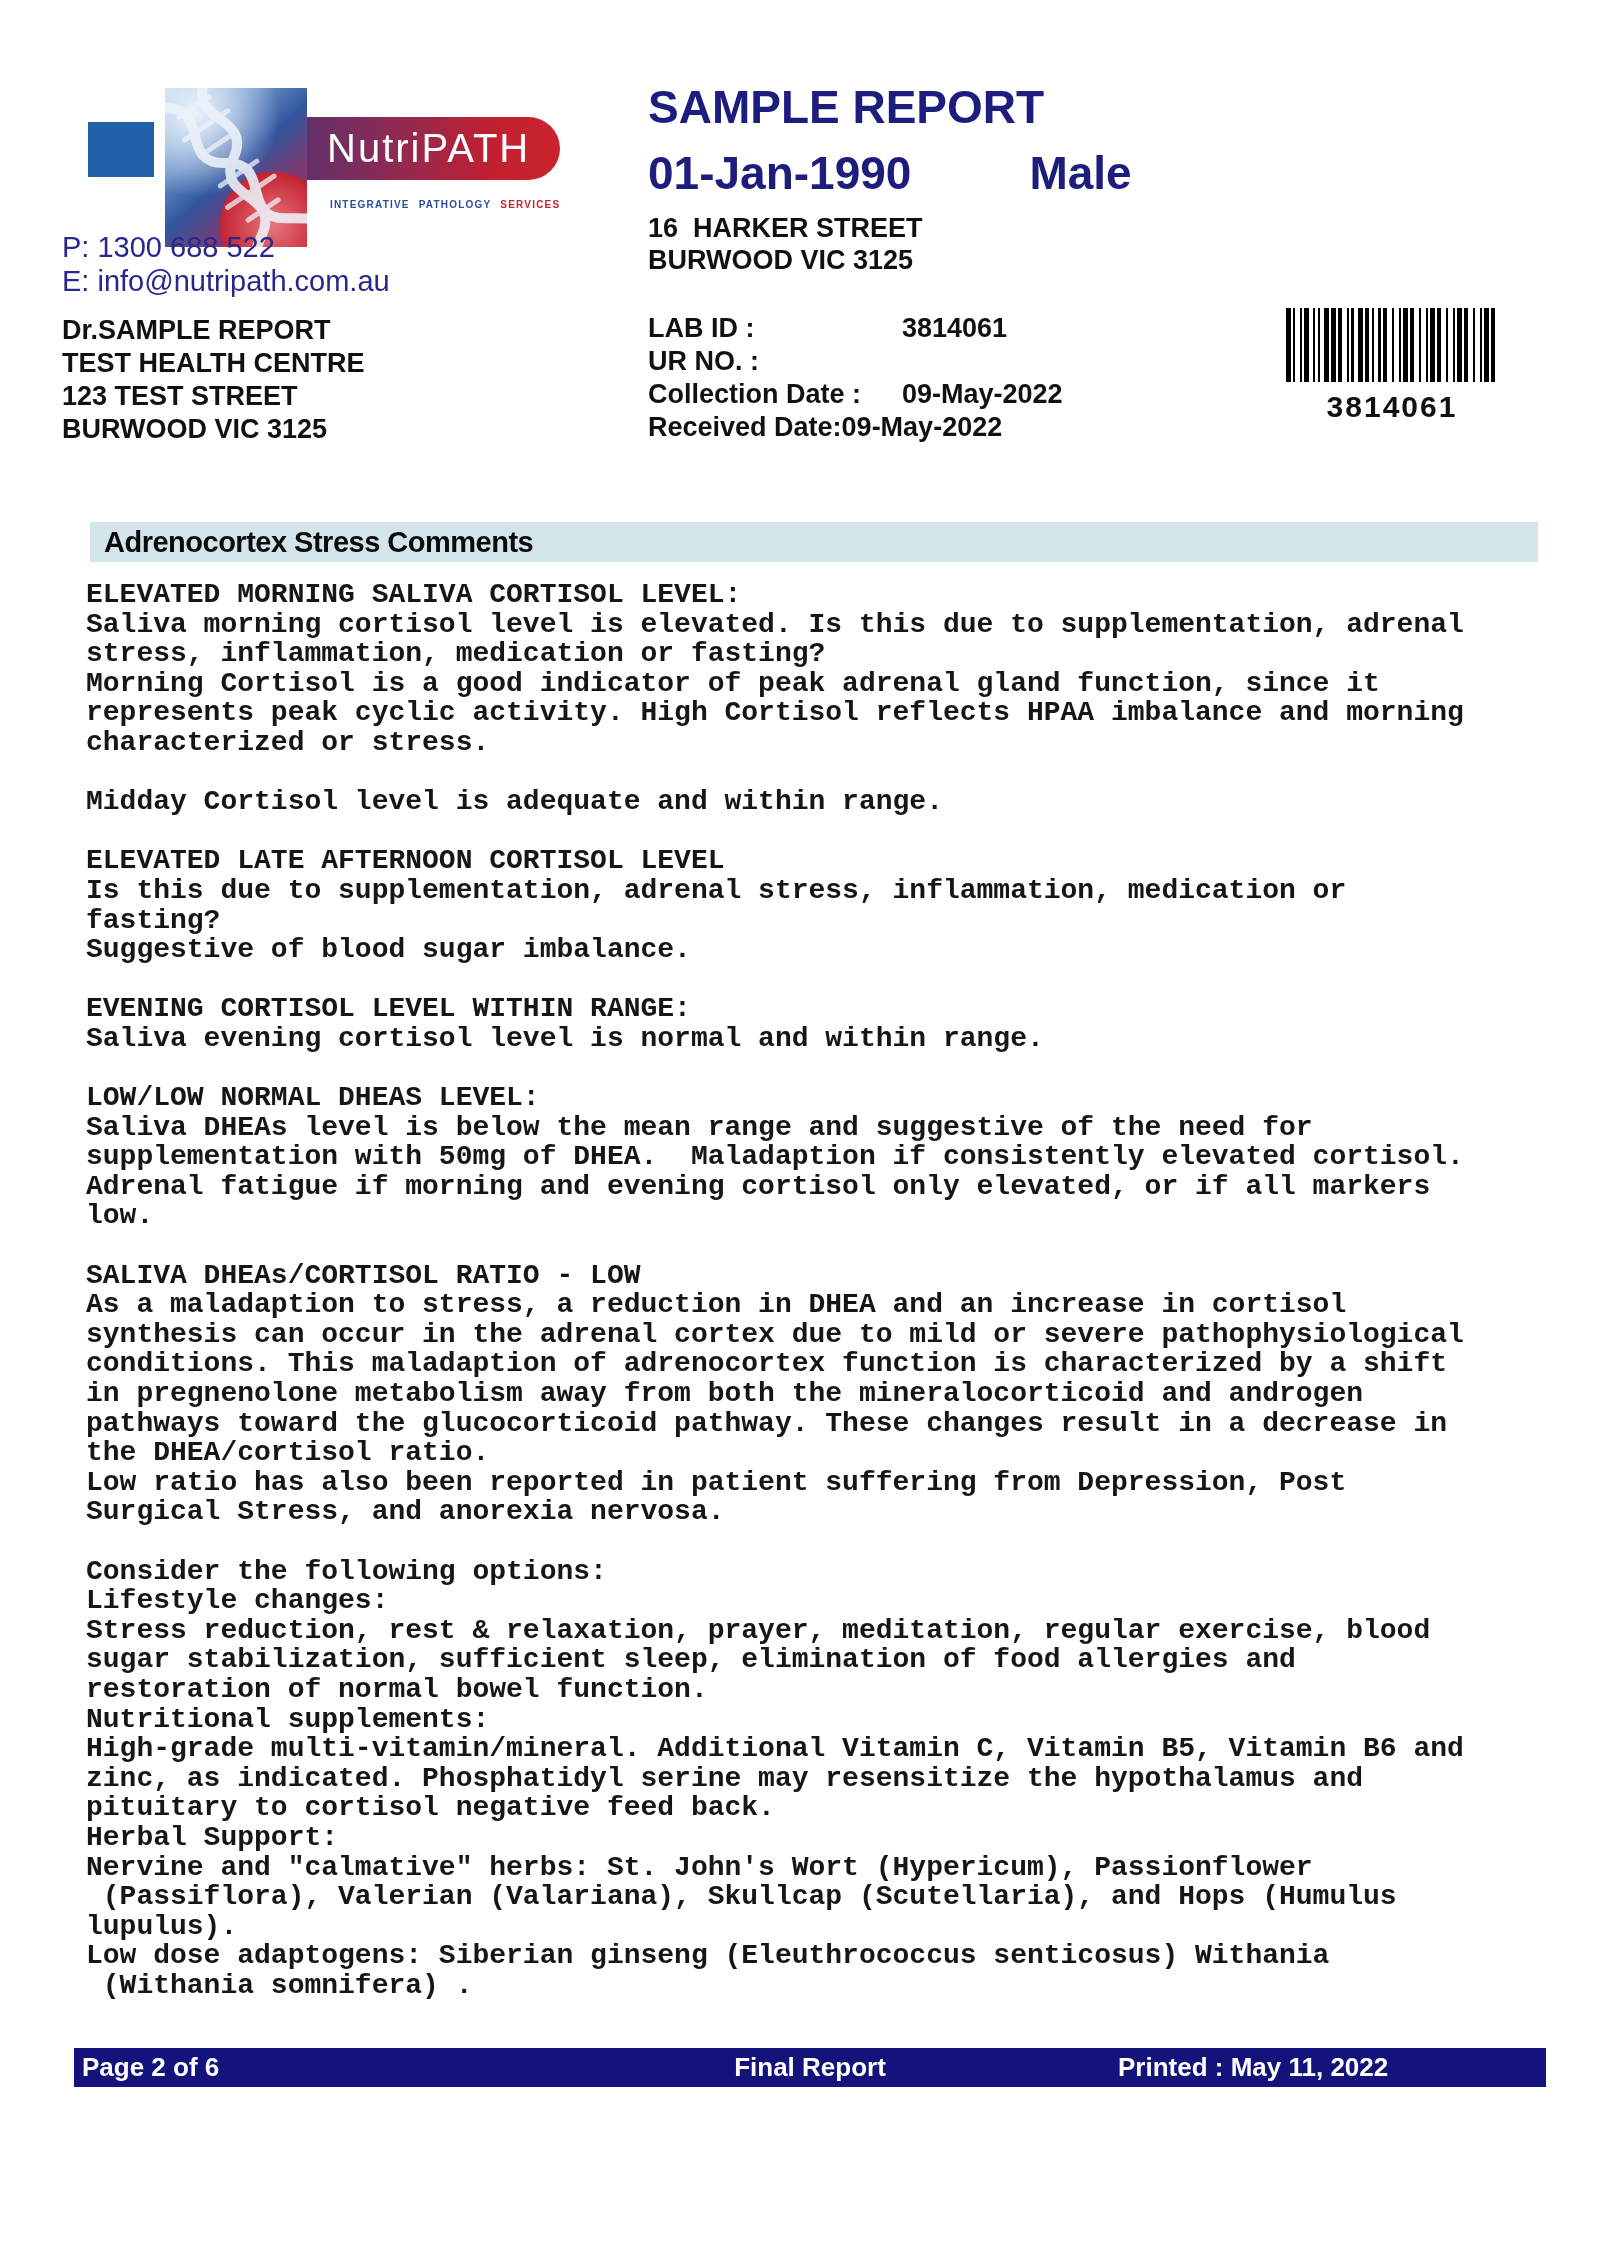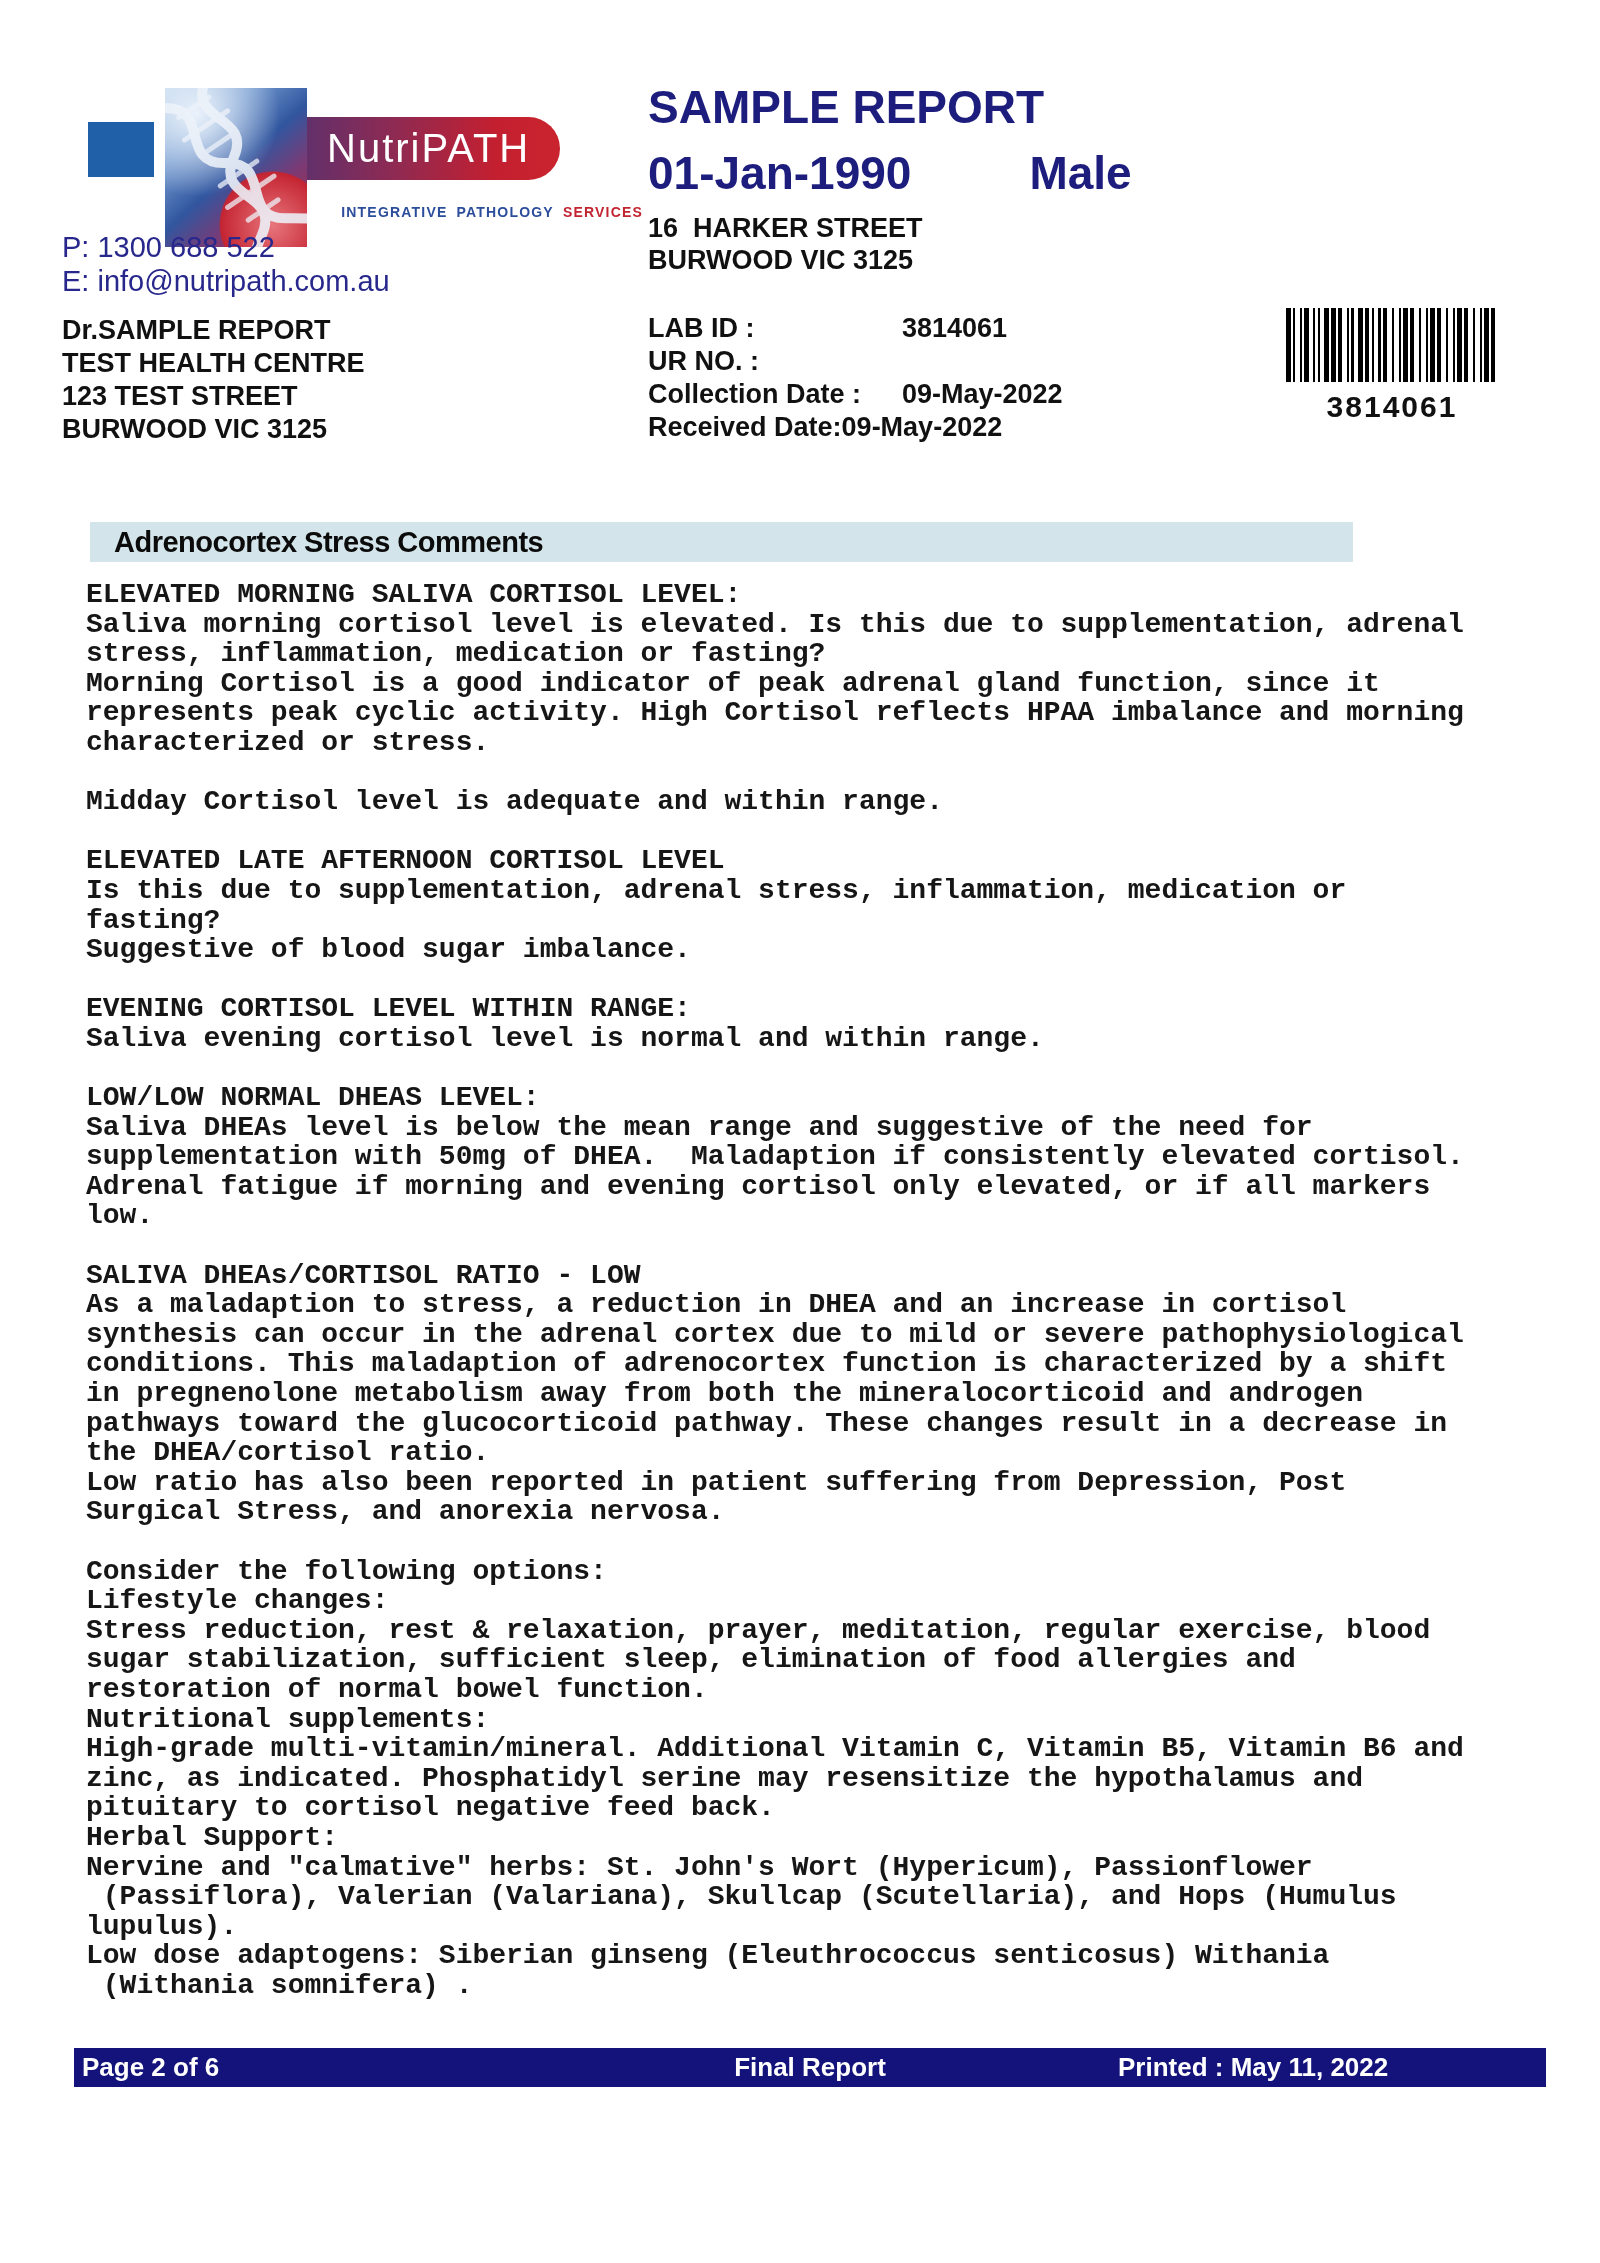--- a/index.html
+++ b/index.html
@@ -24,21 +24,21 @@
   }
   .logo-dna svg{position:absolute;left:0;top:0;}
   .logo-pill{
     position:absolute;left:307px;top:117px;width:253px;height:63px;
     background:linear-gradient(90deg,#63306a 0%,#8f2a52 35%,#c41f2f 75%,#c9242e 100%);
     border-radius:0 32px 32px 0;
     display:flex;align-items:center;padding-left:20px;
   }
   .logo-pill .brand{color:#ffffff;font-size:40px;letter-spacing:2px;font-weight:normal;}
   .logo-tagline{
-    position:absolute;left:331px;top:188px;font-size:14px;font-weight:bold;letter-spacing:1.2px;white-space:pre;
+    position:absolute;left:322px;top:188px;font-size:10px;font-weight:bold;letter-spacing:1.2px;white-space:pre;
   }
   .tag-w{display:inline-block;margin-right:9px;}
 
   .contact{position:absolute;left:62px;top:230px;color:#28288c;font-size:29px;line-height:34px;}
 
   .doctor{position:absolute;left:62px;top:314px;font-size:27px;font-weight:bold;line-height:33px;white-space:pre;}
 
   
   .patient-name{position:absolute;left:648px;top:80px;color:var(--navy);font-size:46px;font-weight:bold;letter-spacing:0px;}
   .patient-line2{position:absolute;left:648px;top:146px;color:var(--navy);font-size:46px;font-weight:bold;display:flex;gap:118px;}
@@ -51,22 +51,22 @@
   .lab-row .lab-value{white-space:pre;}
 
   
   .barcode-wrap{position:absolute;left:1286px;top:308px;width:212px;}
   .barcode{display:flex;height:74px;width:212px;overflow:hidden;}
   .barcode div{height:100%;flex:0 0 auto;}
   .barcode-num{margin-top:8px;text-align:center;font-size:30px;font-weight:bold;letter-spacing:2px;}
 
   
   .section-bar{
-    position:absolute;left:90px;top:522px;width:1263px;height:40px;
-    background:var(--section_bg);display:flex;align-items:center;padding-left:24px;
+    position:absolute;left:90px;top:522px;width:1448px;height:40px;
+    background:var(--section_bg);display:flex;align-items:center;padding-left:14px;
   }
   .section-bar .section-title{font-size:29px;font-weight:bold;letter-spacing:-0.5px;color:#0b0b0b;}
 
   
   .comments{
     position:absolute;left:86px;top:580px;width:1460px;
     font-family:"Liberation Mono","DejaVu Sans Mono",monospace;
     font-size:28px;font-weight:bold;line-height:29.6px;color:#161616;
   }
   .comments div{white-space:pre;height:29.6px;}

